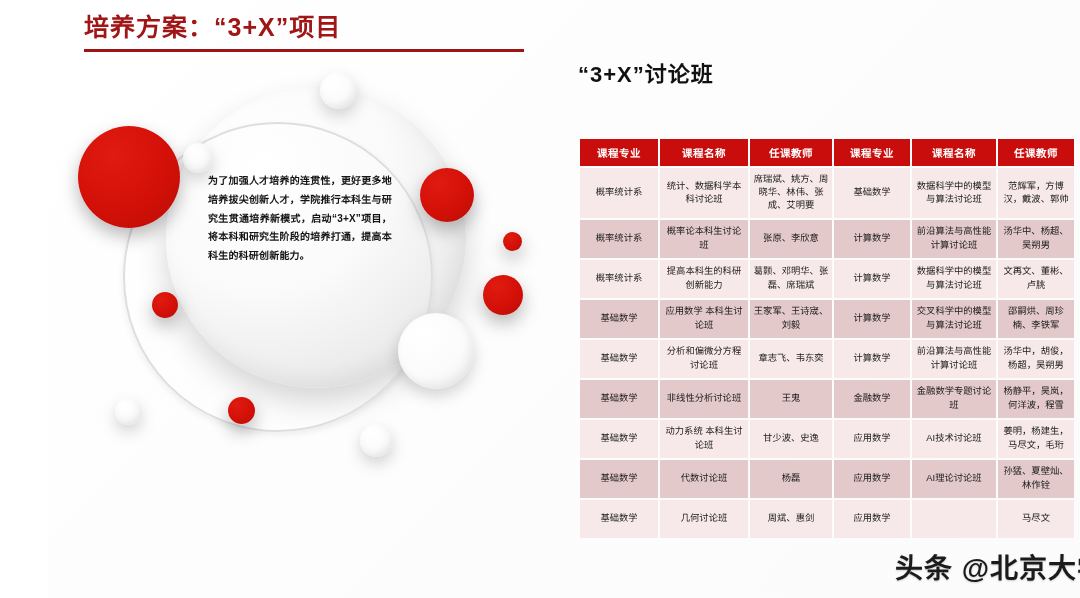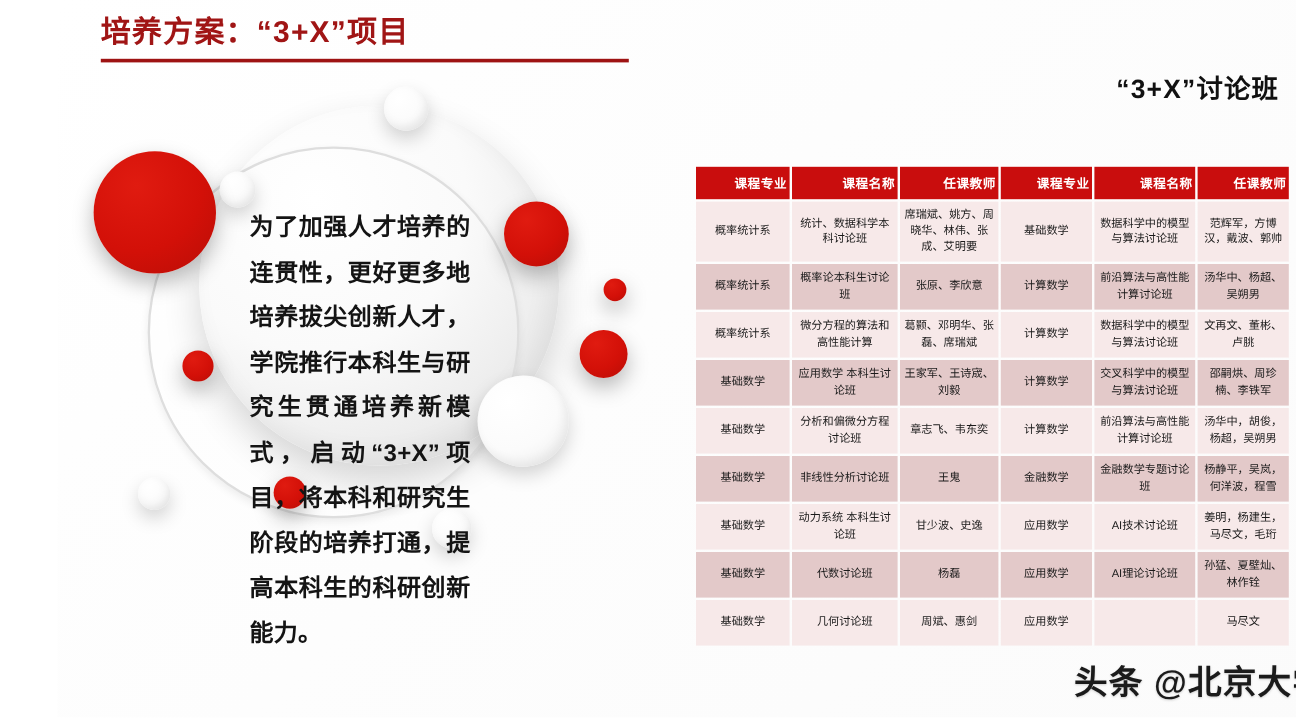--- a/index.html
+++ b/index.html
@@ -77,50 +77,50 @@
   .d-wh-top    { left: 272px; top: 12px;  width: 37px;  height: 37px; }
   .d-wh-left   { left: 135px; top: 83px;  width: 30px;  height: 30px; }
   .d-wh-right  { left: 350px; top: 253px; width: 76px;  height: 76px; }
   .d-wh-bl     { left: 67px;  top: 338px; width: 27px;  height: 27px; }
   .d-wh-bot    { left: 312px; top: 364px; width: 33px;  height: 33px; }
 
   .body-text {
     position: absolute;
     left: 160px; top: 112px;
     width: 184px;
-    font-size: 20px;
+    font-size: 10px;
     line-height: 1.88;
     color: #141414;
     font-weight: bold;
     text-align: justify;
     text-justify: inter-ideograph;
     letter-spacing: 0.2px;
   }
 
   
   .right-title {
     position: absolute;
     left: 530px; top: 56px;
     width: 488px;
-    text-align: right;
+    text-align: left;
     font-size: 22px;
     font-weight: bold;
     color: #111111;
     letter-spacing: 1px;
   }
 
   .tbl-wrap { position: absolute; left: 530px; top: 137px; width: 488px; }
   table.course { width: 488px; border-collapse: separate; border-spacing: 2px; table-layout: fixed; }
   table.course th {
     background: #c90d0d;
     color: #ffffff;
     font-size: 10.5px;
     font-weight: bold;
     padding: 6px 2px;
-    text-align: right;
+    text-align: center;
     letter-spacing: 0.5px;
   }
   table.course td {
     font-size: 9.3px;
     color: #1a1a1a;
     text-align: center;
     vertical-align: middle;
     padding: 5px 3px;
     line-height: 1.42;
     height: 38px;
@@ -210,21 +210,21 @@
           <tr class="even">
             <td>概率统计系</td>
             <td>概率论本科生讨论班</td>
             <td>张原、李欣意</td>
             <td>计算数学</td>
             <td>前沿算法与高性能计算讨论班</td>
             <td>汤华中、杨超、吴朔男</td>
           </tr>
           <tr class="odd">
             <td>概率统计系</td>
-            <td>微分方程的算法和高性能计算</td>
+            <td>提高本科生的科研创新能力</td>
             <td>葛颢、邓明华、张磊、席瑞斌</td>
             <td>计算数学</td>
             <td>数据科学中的模型与算法讨论班</td>
             <td>文再文、董彬、卢朓</td>
           </tr>
           <tr class="even">
             <td>基础数学</td>
             <td>应用数学 本科生讨论班</td>
             <td>王家军、王诗宬、刘毅</td>
             <td>计算数学</td>

